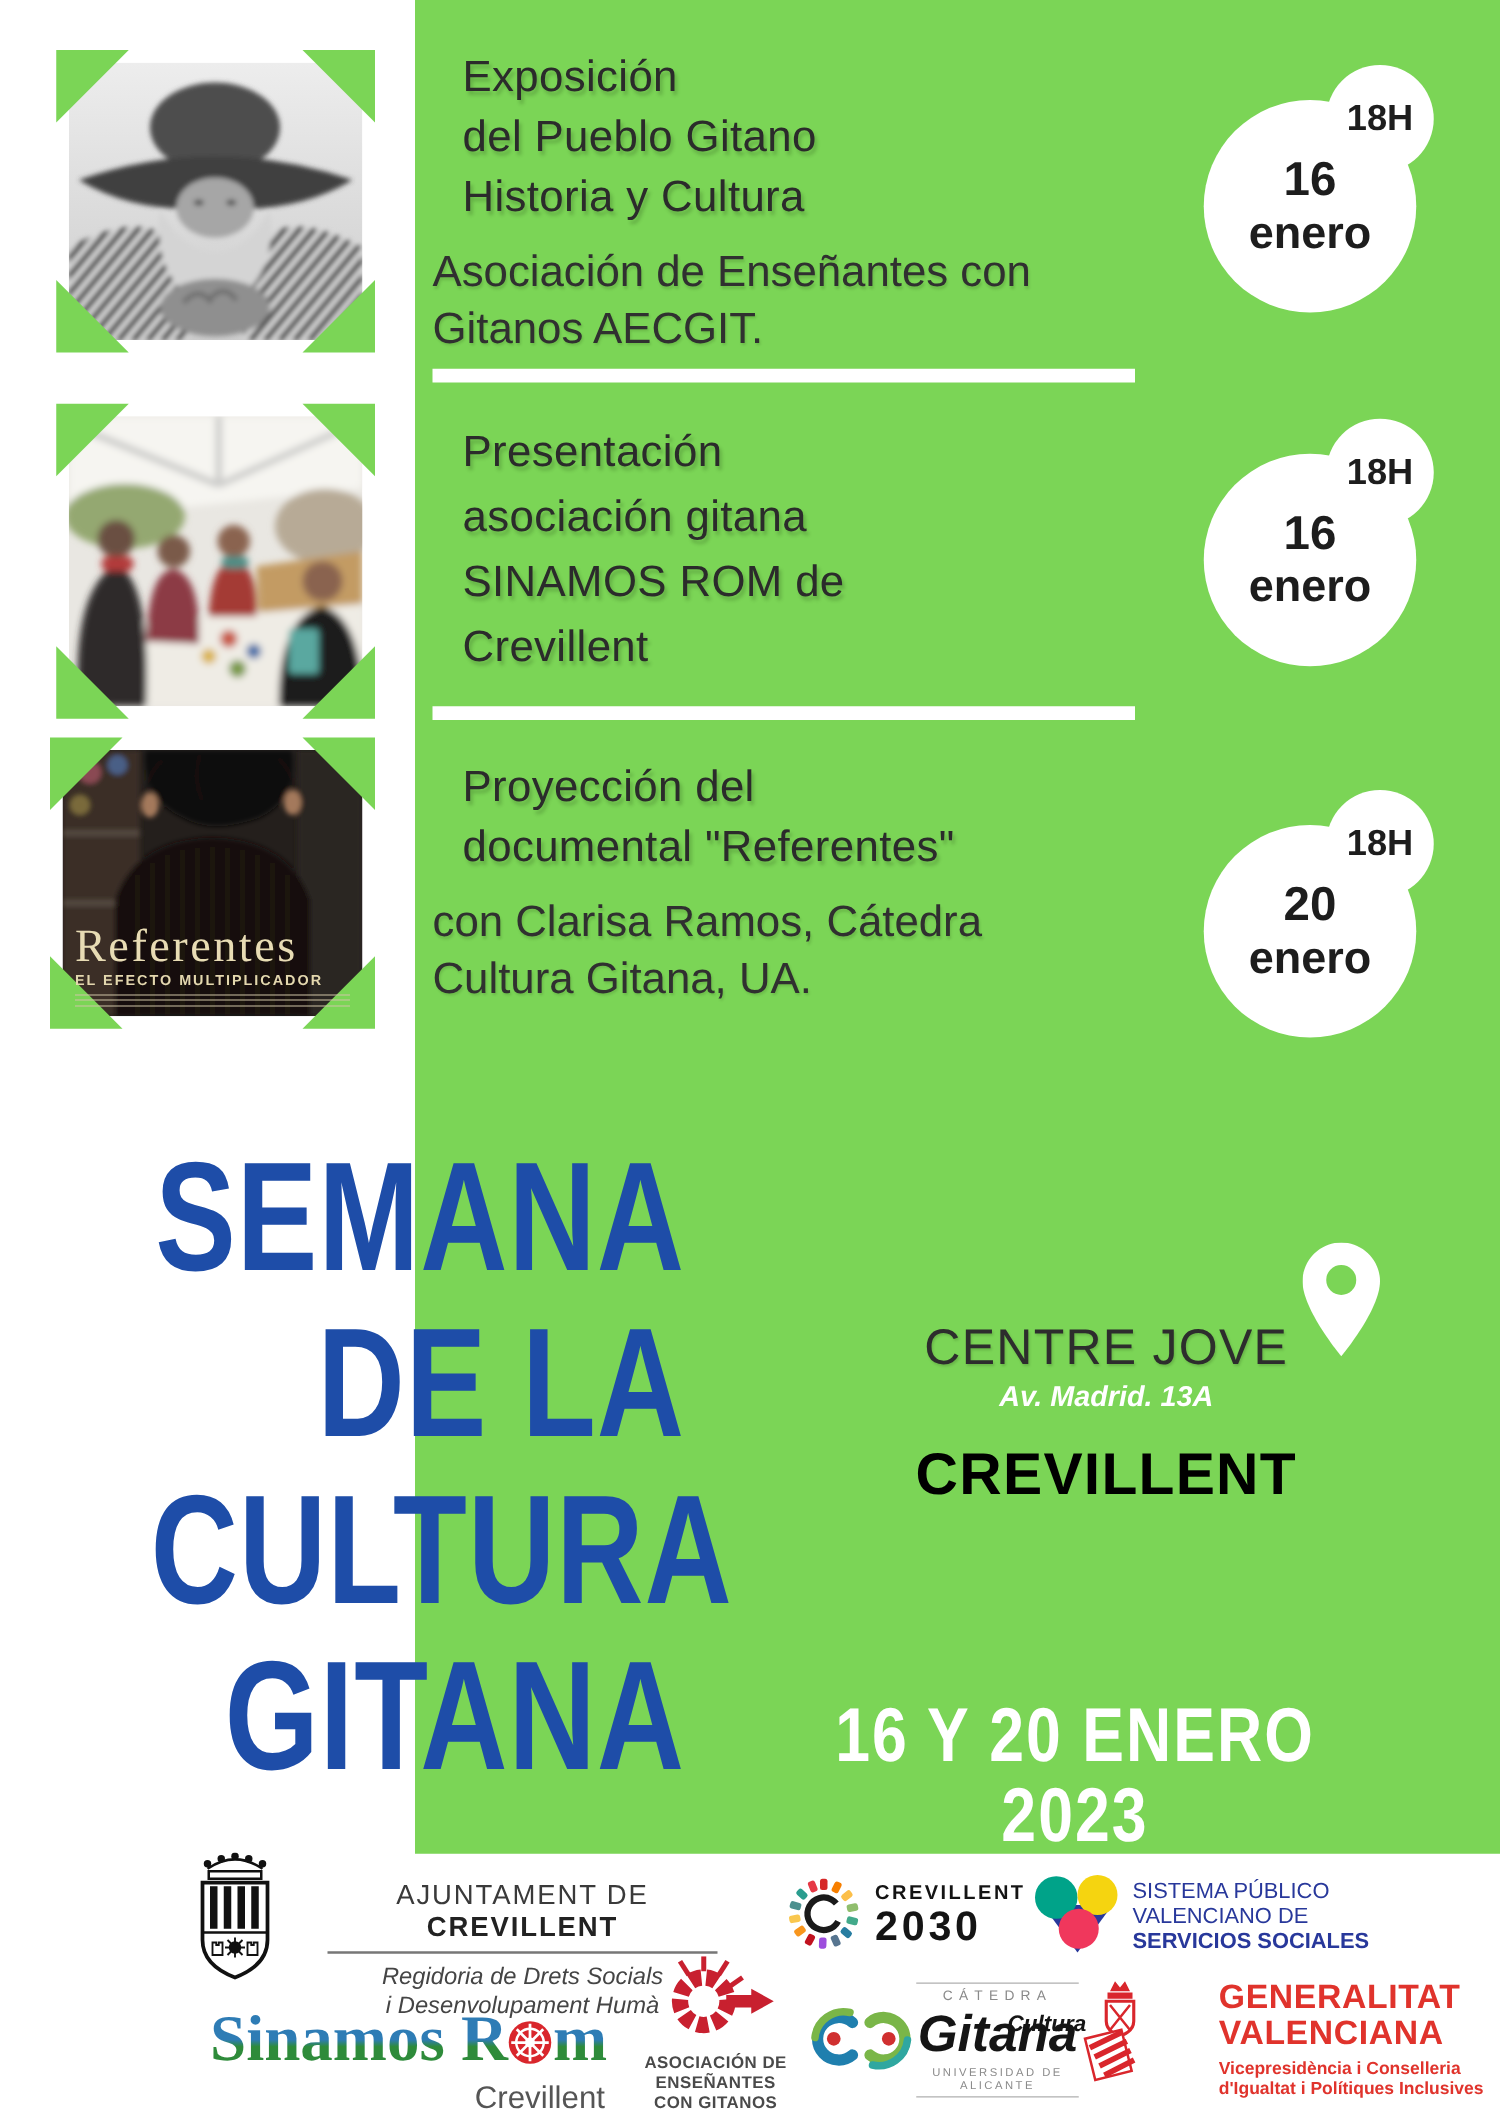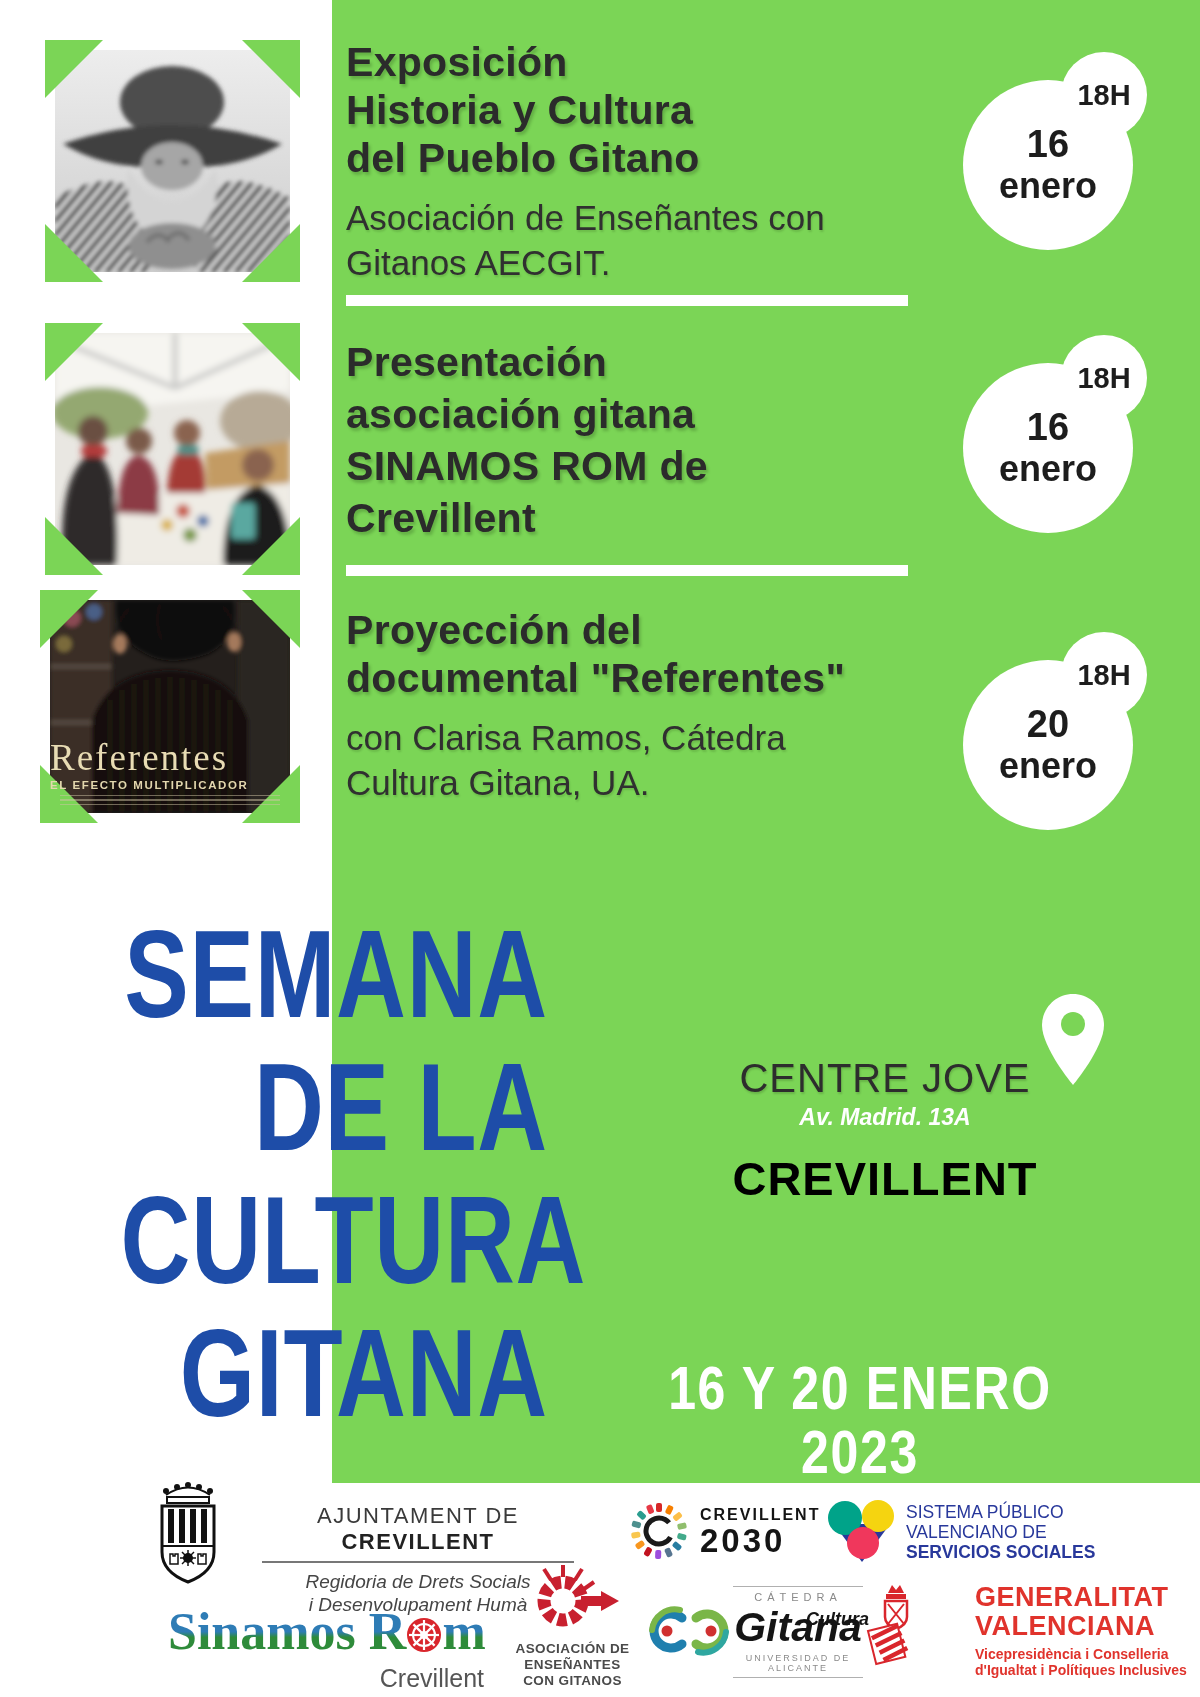--- a/index.html
+++ b/index.html
@@ -9,30 +9,30 @@
   .green-panel{position:absolute;left:332px;top:0;width:868px;height:1483px;background:#7BD556;}
 
   
   .photo{position:absolute;}
   .photo .ph-img{position:absolute;inset:0;overflow:hidden;z-index:1;}
   .photo .tri{position:absolute;width:0;height:0;z-index:2;}
   .tri-tl{top:-10px;left:-10px;border-top:58px solid #7BD556;border-right:58px solid transparent;}
   .tri-tr{top:-10px;right:-10px;border-top:58px solid #7BD556;border-left:58px solid transparent;}
   .tri-bl{bottom:-10px;left:-10px;border-bottom:58px solid #7BD556;border-right:58px solid transparent;}
   .tri-br{bottom:-10px;right:-10px;border-bottom:58px solid #7BD556;border-left:58px solid transparent;}
-  .ref-text{position:absolute;left:0;right:0;bottom:22px;padding-left:0;color:#E8DCB4;z-index:3;}
+  .ref-text{position:absolute;left:0;right:0;bottom:22px;padding-left:10px;color:#E8DCB4;z-index:3;}
   .ref-title{font-family:"Liberation Serif",serif;font-size:37px;line-height:36px;letter-spacing:2px;}
   .ref-sub{font-size:11.5px;letter-spacing:1.6px;margin-top:3px;color:#E3D7AE;font-weight:bold;}
   .ref-credits{position:absolute;left:10px;right:10px;bottom:5px;height:13px;z-index:3;opacity:.5;
     background:repeating-linear-gradient(#cfc4a6 0 1.5px,transparent 1.5px 4.4px);}
 
   
   .event{position:absolute;left:346px;width:560px;color:#2B2B2B;}
-  .ev-title span{display:block;font-size:41px;font-weight:bold;line-height:48px;letter-spacing:.3px;
-    text-shadow:2px 3px 3px rgba(20,40,10,.22);}
+  .ev-title span{display:block;font-size:35px;font-weight:normal;line-height:48px;letter-spacing:.3px;
+    text-shadow:2px 3px 3px rgba(20,40,10,.22);margin-left:24px;}
   .ev-sub{margin-top:13px;}
   .ev-sub span{display:block;font-size:35px;line-height:45px;color:#303030;text-shadow:1px 2px 2px rgba(20,40,10,.15);}
   .divider{position:absolute;left:346px;width:562px;height:11px;background:#ffffff;}
 
   
   .bubble{position:absolute;left:963px;width:170px;height:170px;text-align:right;}
   .bubble .big{position:absolute;inset:0;background:#fff;border-radius:50%;}
   .bubble .small{position:absolute;left:98px;top:-28px;width:86px;height:86px;background:#fff;border-radius:50%;
     display:flex;align-items:center;justify-content:center;}
   .bubble .date{position:absolute;inset:0;display:flex;flex-direction:column;align-items:center;justify-content:center;
@@ -214,22 +214,22 @@
     <div class="ref-credits"></div>
     <div class="tri tri-tl"></div>
     <div class="tri tri-tr"></div>
     <div class="tri tri-bl"></div>
     <div class="tri tri-br"></div>
   </div>
 
   <div class="event" style="top:38px;">
     <div class="ev-title">
       <span>Exposición</span>
+      <span>del Pueblo Gitano</span>
       <span>Historia y Cultura</span>
-      <span>del Pueblo Gitano</span>
     </div>
     <div class="ev-sub">
       <span>Asociación de Enseñantes con</span>
       <span>Gitanos AECGIT.</span>
     </div>
   </div>
 
   <div class="divider" style="top:295px;"></div>
 
   <div class="event" style="top:336px;">

